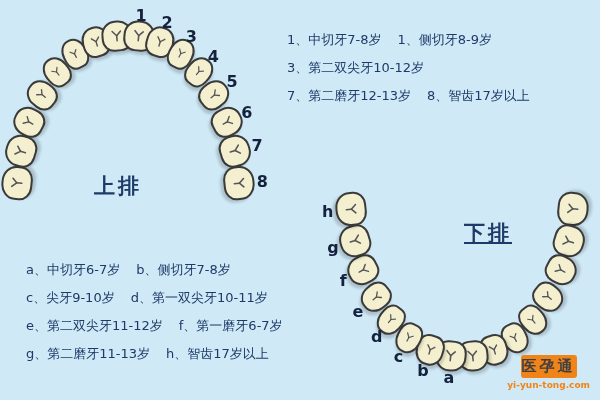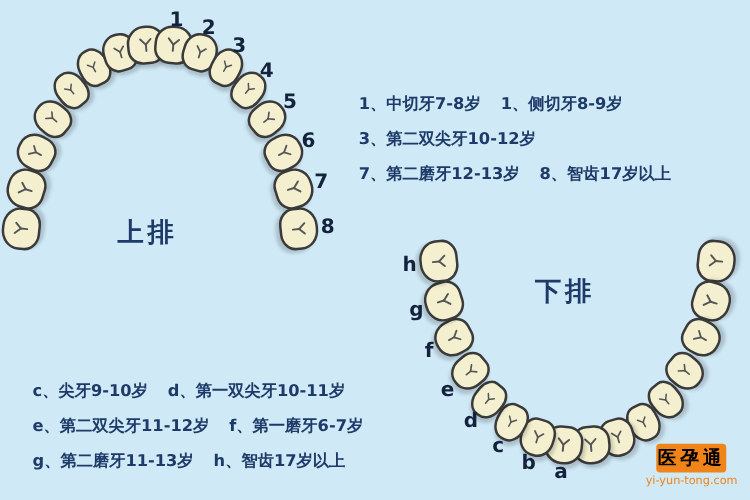--- a/index.html
+++ b/index.html
@@ -23,30 +23,30 @@
     position:absolute;transform:translate(-50%,-50%);
     font-weight:bold;font-size:16px;color:#15223d;
   }
   .arch-label{
     position:absolute;transform:translate(-50%,-50%);
     font-size:21px;font-weight:bold;letter-spacing:3px;
     color:var(--text,#1d3a68);
   }
   .legend{
     position:absolute;color:var(--text,#1d3a68);
-    font-size:13px;font-weight:bold;line-height:28px;margin-top:44px;
+    font-size:13px;font-weight:normal;line-height:28px;
   }
   .legend-line{display:flex;gap:16px;white-space:nowrap;}
   .watermark{position:absolute;right:10px;bottom:10px;text-align:center;}
   .wm-badge{
-    display:inline-block;background:var(--watermark,#f08418);color:#000000;
+    display:inline-block;background:var(--watermark,#f08418);color:#404040;
     font-weight:bold;font-size:15px;letter-spacing:3px;
     padding:2px 1px;border-radius:3px;
   }
-  .wm-url{color:var(--watermark,#f08418);font-size:9px;margin-top:2px;font-weight:normal;}
+  .wm-url{color:var(--watermark,#f08418);font-size:9px;margin-top:2px;font-weight:bold;}
 </style>
 </head>
 <body>
 
 <div class="canvas">
 
   <div class="arch arch-upper" id="upper-arch">
       <div class="tooth" style="left: 16.6135px; top: 182.753px; width: 34px; height: 31px; transform: translate(-50%, -50%) rotate(-84deg);">
         <svg viewBox="0 0 20 20">
           <g stroke="#555" stroke-width="1.7" fill="none" stroke-linecap="round">
@@ -347,38 +347,42 @@
         </svg>
       </div>
       <span class="tooth-label" style="left: 448.826px; top: 377.112px;">a</span>
       <span class="tooth-label" style="left: 422.981px; top: 370.061px;">b</span>
       <span class="tooth-label" style="left: 398.621px; top: 356.228px;">c</span>
       <span class="tooth-label" style="left: 376.676px; top: 336.14px;">d</span>
       <span class="tooth-label" style="left: 357.981px; top: 310.561px;">e</span>
       <span class="tooth-label" style="left: 343.247px; top: 280.466px;">f</span>
       <span class="tooth-label" style="left: 333.037px; top: 247.002px;">g</span>
       <span class="tooth-label" style="left: 327.74px; top: 211.442px;">h</span>
-      <div class="arch-label" style="left: 452px; top: 233px;">下排</div>
+      <div class="arch-label" style="left: 488px; top: 233px; text-decoration: underline;">下排</div>
     </div>
 
   <div class="legend" style="left:287px;top:26px;">
     <div class="legend-line">
       <span>1、中切牙7-8岁</span>
       <span>1、侧切牙8-9岁</span>
     </div>
     <div class="legend-line">
       <span>3、第二双尖牙10-12岁</span>
     </div>
     <div class="legend-line">
       <span>7、第二磨牙12-13岁</span>
       <span>8、智齿17岁以上</span>
     </div>
   </div>
 
   <div class="legend" style="left:26px;top:256px;">
+    <div class="legend-line">
+      <span>a、中切牙6-7岁</span>
+      <span>b、侧切牙7-8岁</span>
+    </div>
     <div class="legend-line">
       <span>c、尖牙9-10岁</span>
       <span>d、第一双尖牙10-11岁</span>
     </div>
     <div class="legend-line">
       <span>e、第二双尖牙11-12岁</span>
       <span>f、第一磨牙6-7岁</span>
     </div>
     <div class="legend-line">
       <span>g、第二磨牙11-13岁</span>

